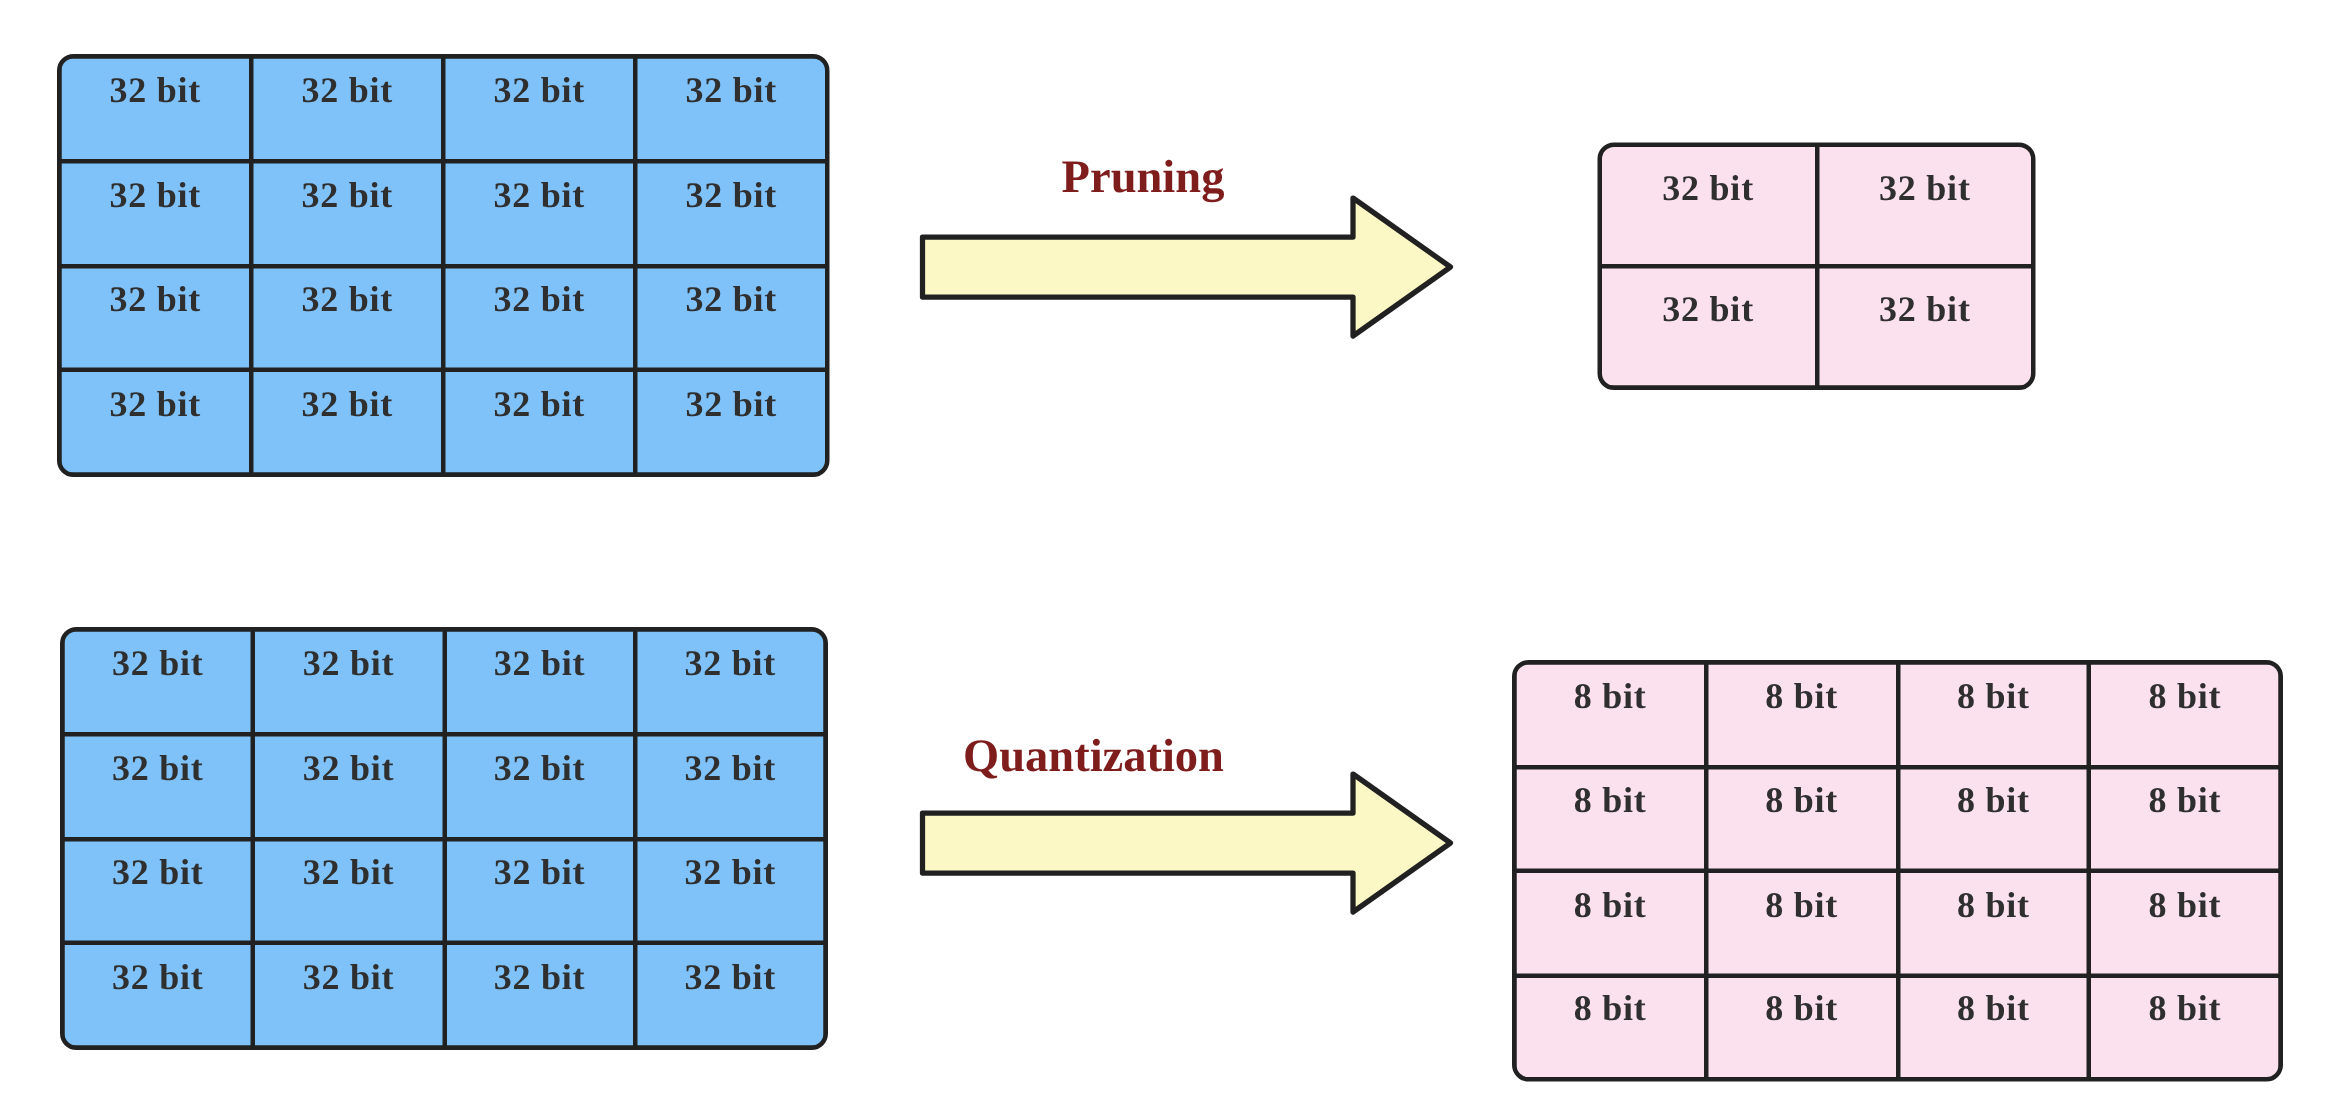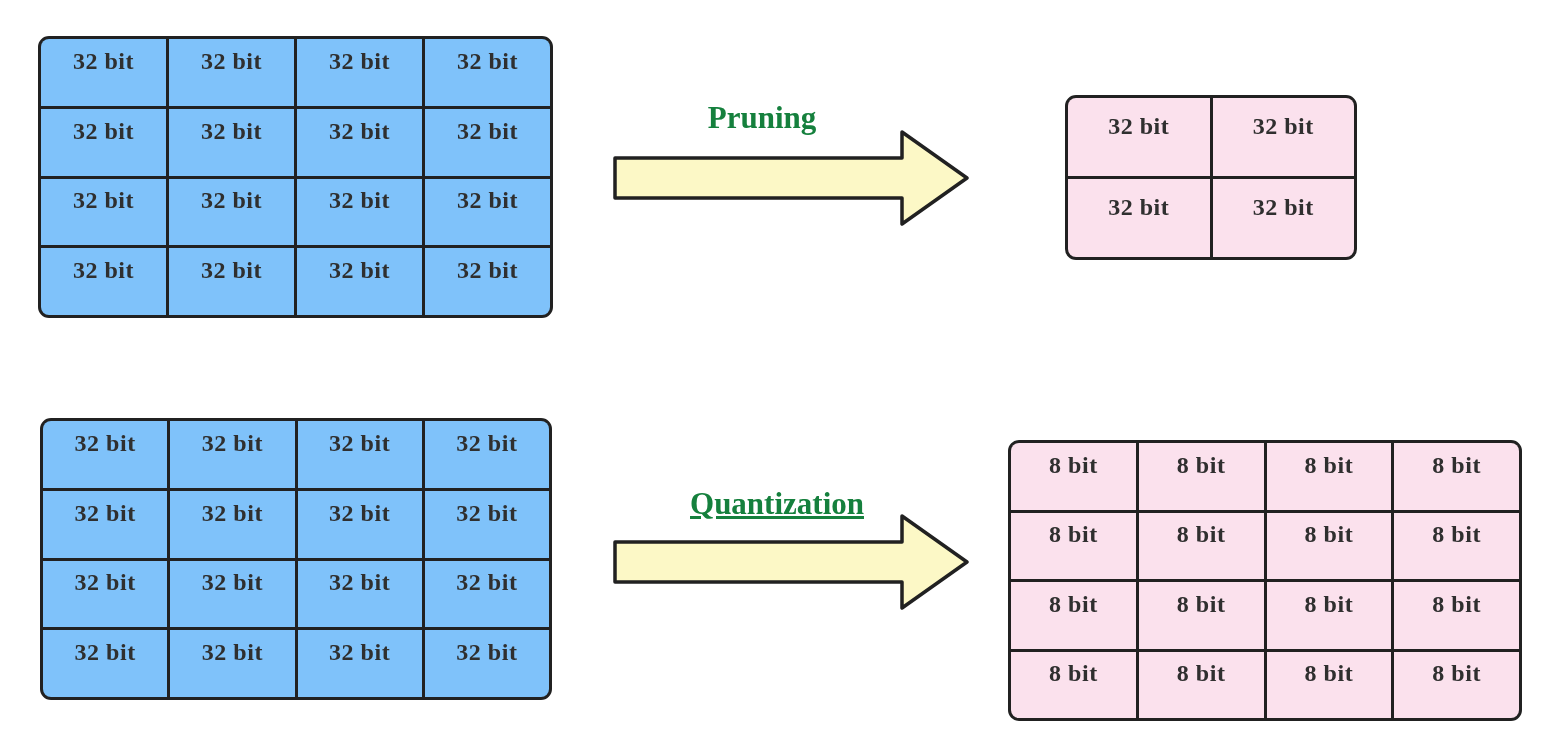--- a/index.html
+++ b/index.html
@@ -47,24 +47,24 @@
                      grid-template-columns: repeat(4,1fr); grid-template-rows: repeat(4,1fr); }
   #grid-quant-res  { left: 1008px; top: 440px; width: 514px; height: 281px;
                      grid-template-columns: repeat(4,1fr); grid-template-rows: repeat(4,1fr); }
 
   .flow-label {
     position: absolute;
     width: 300px;
     text-align: center;
     font-weight: bold;
     font-size: 31px;
-    color: #15803d;
+    color: #7f1d1d;
   }
   #label-pruning      { left: 612px; top: 100px; }
-  #label-quantization { left: 627px; top: 486px; text-decoration: underline; }
+  #label-quantization { left: 579px; top: 486px; }
 
   .arrow-svg { position: absolute; width: 360px; height: 100px; }
   #arrow-pruning      { left: 612px; top: 128px; }
   #arrow-quantization { left: 612px; top: 512px; }
   .arrow-shape {
     fill: var(--arrow-fill, #FCF8C6);
     stroke: var(--stroke, #212121);
     stroke-width: 3.5;
     stroke-linejoin: round;
   }

